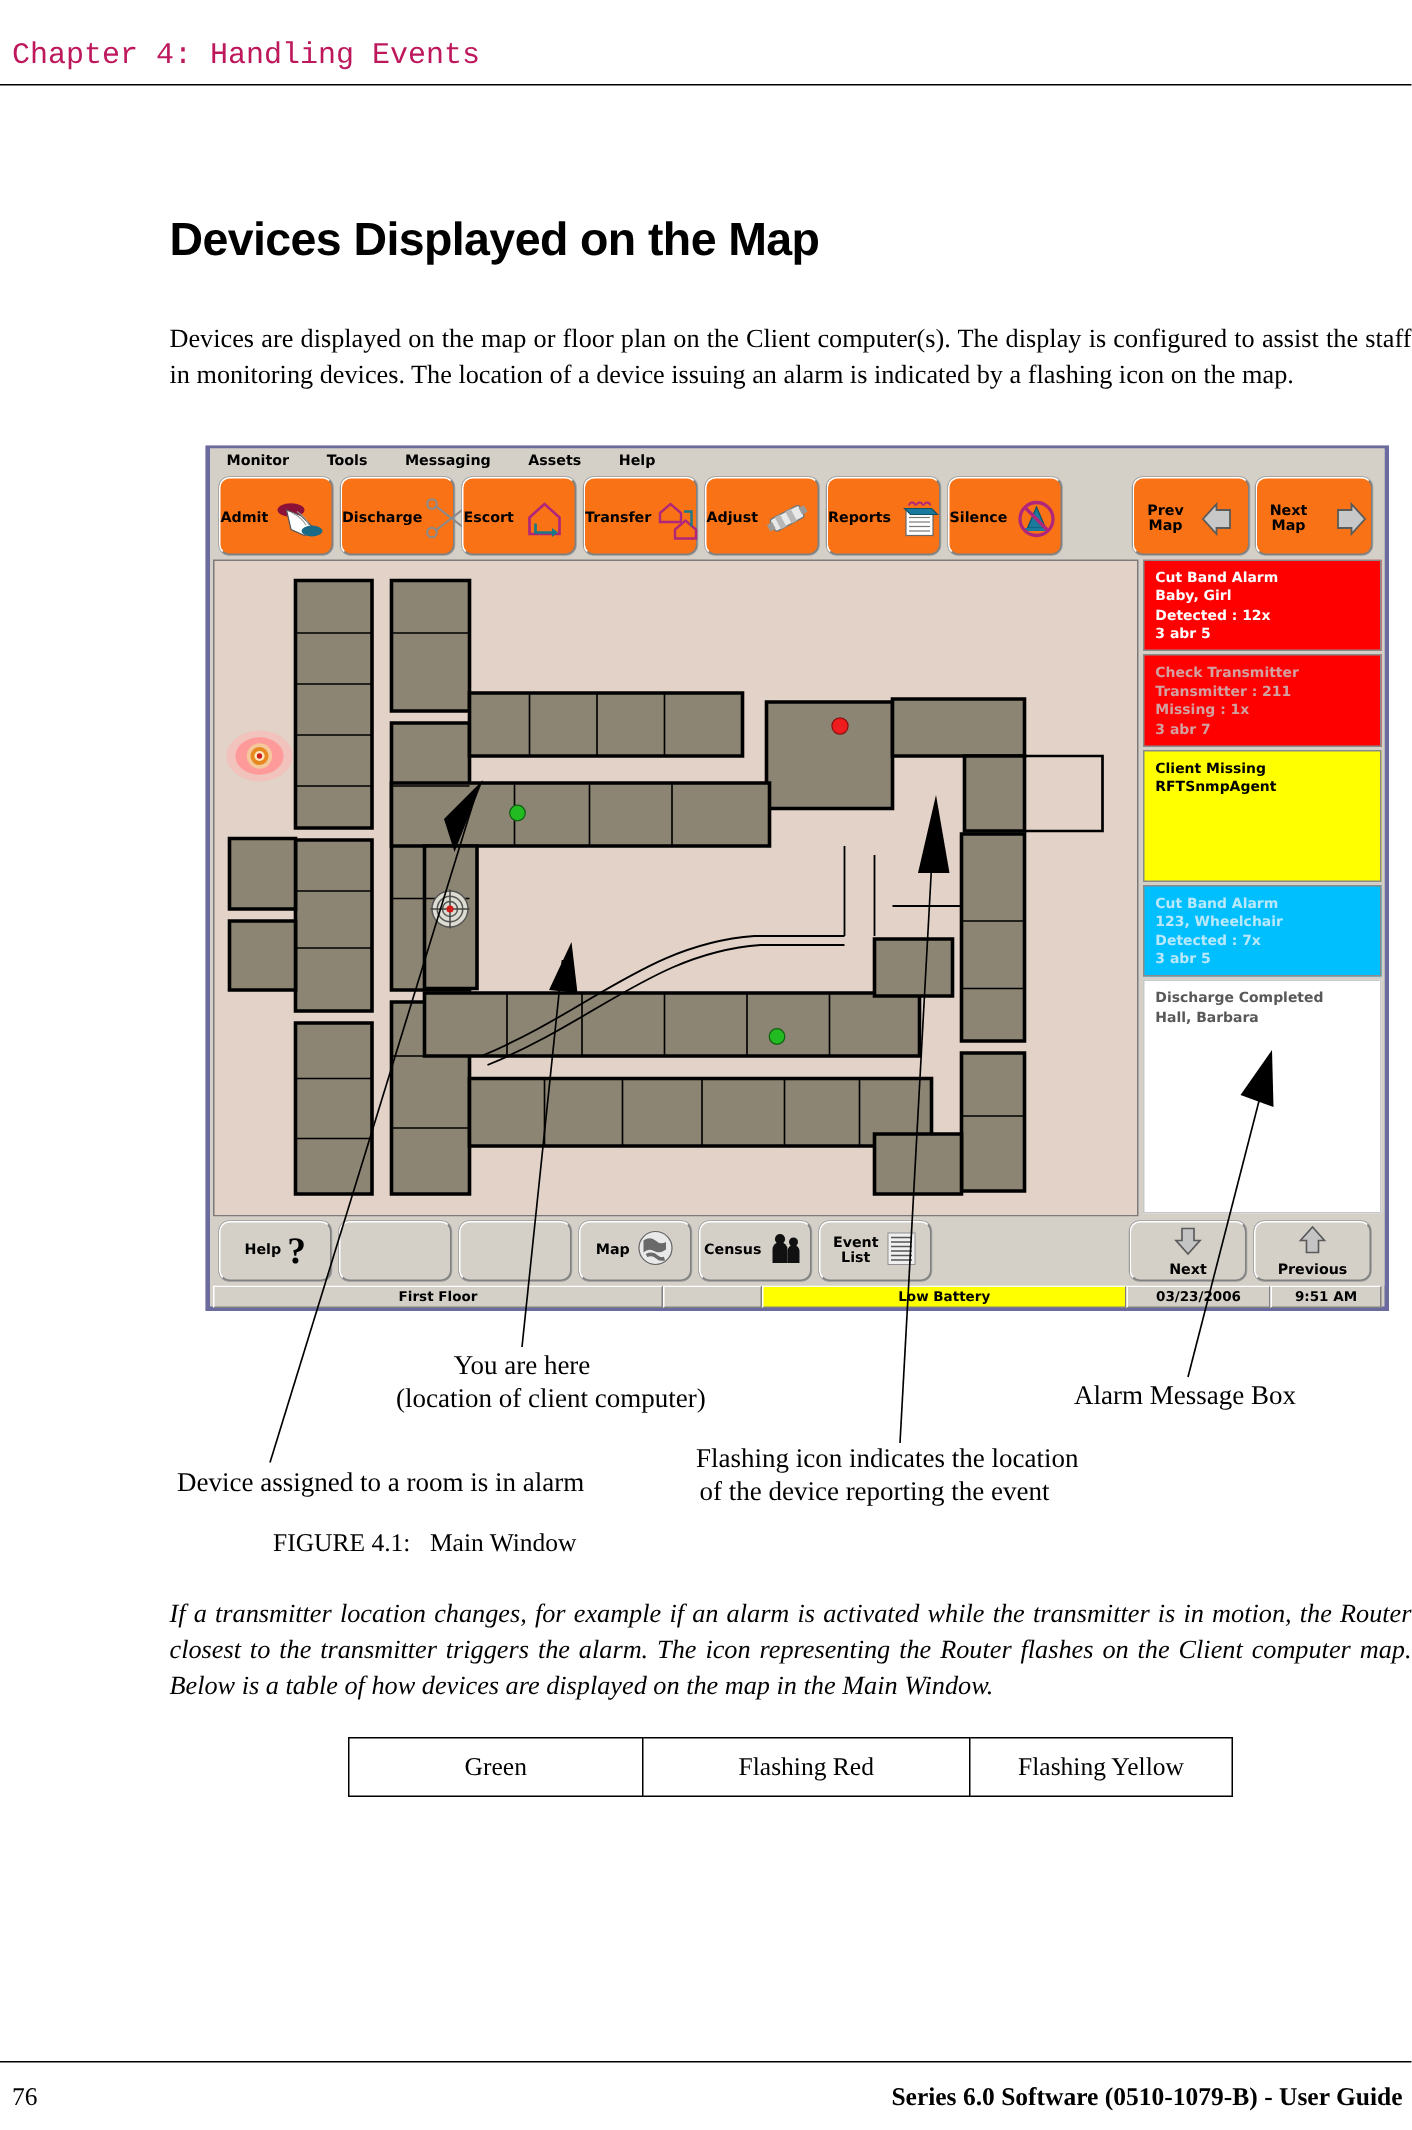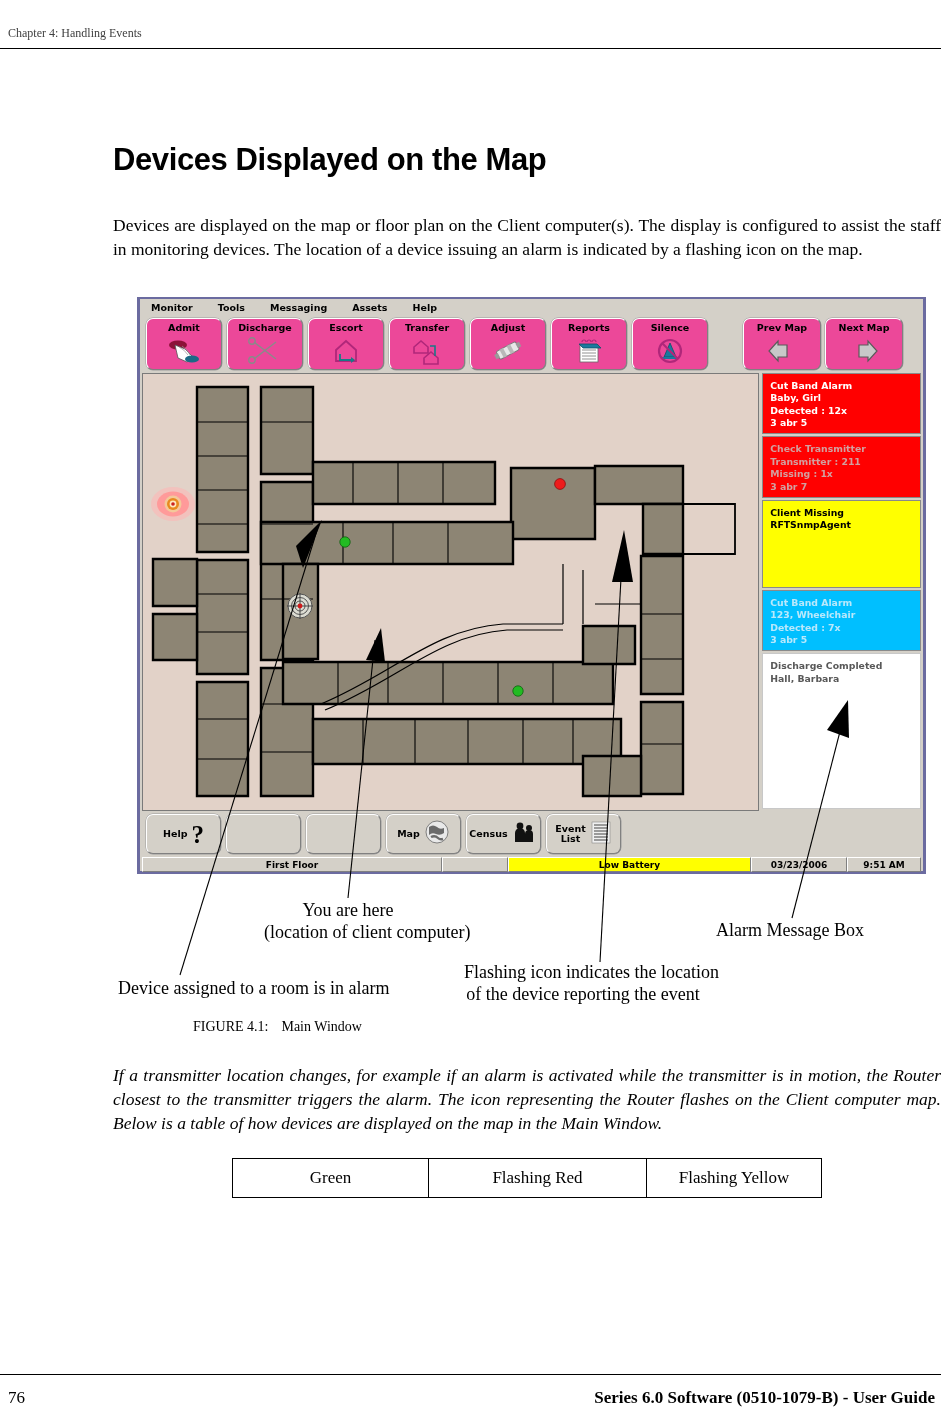--- a/index.html
+++ b/index.html
@@ -10,22 +10,22 @@
     font-family: "Liberation Serif", serif;
     position: relative;
     overflow: hidden;
   }
 
   
   .page-header {
     position: absolute; left: 0; top: 26px; width: 941px;
   }
   .page-header-text {
-    font-family: Liberation Serif, serif;
-    font-size: 12px; color: #404040; padding-left: 8px;
+    font-family: Liberation Mono, monospace;
+    font-size: 20px; color: #be185d; padding-left: 8px;
   }
   .page-header-rule {
     margin-top: 7px; border-top: 1.6px solid #000; width: 941px;
   }
   .page-footer-rule {
     position: absolute; left: 0; top: 1374px;
     border-top: 1.6px solid #000; width: 941px;
   }
   .page-footer {
     position: absolute; left: 0; top: 1388px; width: 941px;
@@ -72,37 +72,37 @@
   .menu-item { cursor: default; }
 
   
   .toolbar-top {
     height: 57px; background: #d4d0c8;
     display: flex; align-items: flex-start;
     padding: 2px 0 0 6px; position: relative;
   }
   .tbtn {
     width: 76px; height: 52px;
-    background: #ec4899;
+    background: #f97316;
     border: 1px solid #fff;
     border-right-color: #808080; border-bottom-color: #808080;
     border-radius: 7px;
     margin-right: 5px;
-    display: flex; flex-direction: column; align-items: center;
+    display: flex; flex-direction: row; align-items: center;
     padding-top: 4px;
     position: relative;
     box-shadow: 0 0 0 0.5px #9a9a9a;
   }
   .tbtn .lbl {
     font-family: "DejaVu Sans", sans-serif;
     font-size: 9.5px; font-weight: bold; color: #000;
     line-height: 1.05; text-align: center;
   }
   .tbtn .ico { flex: 1; display: flex; align-items: center; justify-content: center; width: 100%; }
-  .nav-group { position: absolute; right: 20px; top: 2px; display: flex; }
+  .nav-group { position: absolute; right: 8px; top: 2px; display: flex; }
   .nav-group .tbtn { width: 78px; margin-right: 4px; }
   .nav-group .tbtn:last-child { margin-right: 0; }
 
   
   .main-row { display: flex; height: 438px; background: #d4d0c8; }
   .map-area {
     width: 622px; height: 100%;
     background: #e2d2c8;
     border: 1px solid #7a7a7a;
     position: relative;
@@ -188,22 +188,22 @@
     white-space: nowrap;
   }
   .callout-text.center { text-align: center; }
   svg.leader-lines {
     position: absolute; left: 0; top: 0;
     width: 941px; height: 1420px;
     pointer-events: none;
   }
 
   .fig-caption {
-    position: absolute; top: 1019px; left: 193px;
-    font-size: 14px;
+    position: absolute; top: 1019px; left: 182px;
+    font-size: 17px;
   }
   .fig-caption .num { margin-right: 13px; }
 
   
   table.mode-table {
     position: absolute; top: 1158px; left: 232px;
     width: 590px;
     border-collapse: collapse;
     font-size: 17px;
   }
@@ -549,20 +549,38 @@
                   <line x1="4" y1="9" x2="18" y2="9"></line>
                 <line x1="4" y1="12" x2="18" y2="12"></line>
                   <line x1="4" y1="15" x2="18" y2="15"></line>
                 <line x1="4" y1="18" x2="18" y2="18"></line>
                   <line x1="4" y1="21" x2="18" y2="21"></line>
               </g>
             </svg>
           </span>
         </div>
 
+        <div class="bnav-group">
+          <div class="bbtn">
+            <span>
+              <svg width="22" height="20" viewBox="0 0 22 20">
+                <path d="M7 2 L15 2 L15 10 L19 10 L11 19 L3 10 L7 10 Z" fill="#c4c4c4" stroke="#5a5a5a" stroke-width="1.1"></path>
+              </svg>
+            </span>
+            <span class="lbl">Next</span>
+          </div>
+          <div class="bbtn">
+            <span>
+              <svg width="22" height="20" viewBox="0 0 22 20">
+                <path d="M7 18 L15 18 L15 10 L19 10 L11 1 L3 10 L7 10 Z" fill="#c4c4c4" stroke="#5a5a5a" stroke-width="1.1"></path>
+              </svg>
+            </span>
+            <span class="lbl">Previous</span>
+          </div>
+        </div>
       </div>
 
       <div class="status-bar">
         <div class="status-cell sc-floor">First Floor</div>
         <div class="status-cell sc-gap"></div>
         <div class="status-cell sc-batt">Low Battery</div>
         <div class="status-cell sc-date">03/23/2006</div>
         <div class="status-cell sc-time">9:51 AM</div>
       </div>
 

